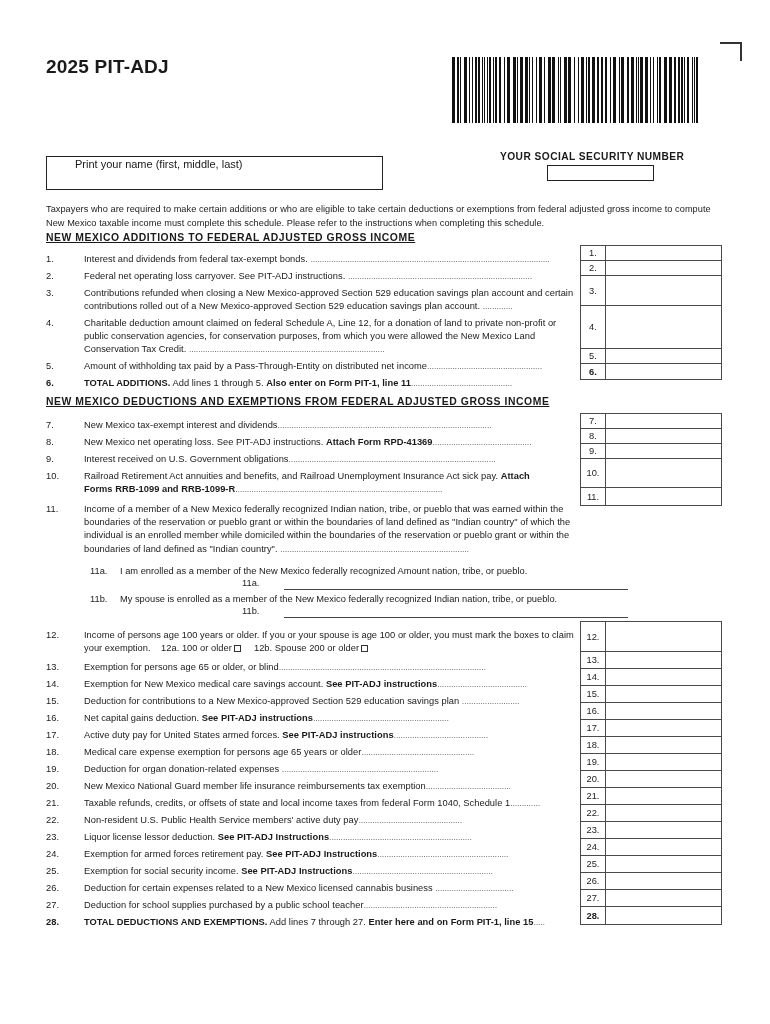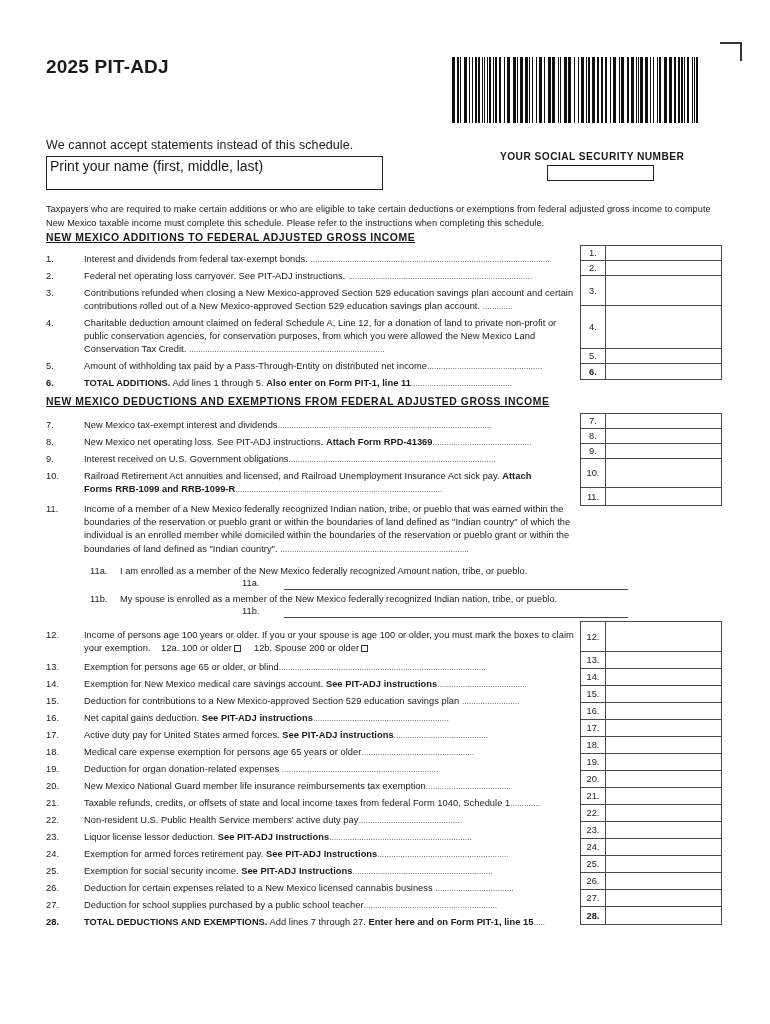--- a/index.html
+++ b/index.html
@@ -45,21 +45,21 @@
     font-size: 12.5px; letter-spacing: 0.1px;
   }
 
   
   .name-box {
     position: absolute; left: 46px; top: 156px;
     width: 337px; height: 34px;
     border: 1.4px solid #222; background: #fff;
   }
   .name-box .caption {
-    font-size: 14px; padding: 1px 0 0 3px; line-height: 1.2; display: block;
+    font-size: 11px; padding: 1px 0 0 3px; line-height: 1.2; display: block; margin-left: 25px;
   }
   .name-box .entry { display: block; width: 100%; height: 20px; }
 
   
   .ssn-label {
     position: absolute; left: 500px; top: 151px;
     font-size: 10.2px; font-weight: bold; letter-spacing: 0.45px;
   }
   .ssn-box {
     position: absolute; left: 547px; top: 165px;
@@ -213,21 +213,20 @@
           <rect x="229" y="0" width="2" height="66"></rect>
           <rect x="232" y="0" width="1" height="66"></rect>
           <rect x="235" y="0" width="2" height="66"></rect>
           <rect x="240" y="0" width="1" height="66"></rect>
           <rect x="242" y="0" width="1" height="66"></rect>
           <rect x="244" y="0" width="2" height="66"></rect>
         </g>
     </svg>
   </div>
 
-  <div class="statement">We cannot accept statements instead of this schedule.</div>
 
   <div class="name-box">
     <span class="caption">Print your name (first, middle, last)</span>
     <span class="entry"></span>
   </div>
 
   <div class="ssn-label">YOUR SOCIAL SECURITY NUMBER</div>
   <div class="ssn-box"></div>
 
   <div class="intro">Taxpayers who are required to make certain additions or who are eligible to take certain deductions or exemptions from federal adjusted gross income to compute New Mexico taxable income must complete this schedule. Please refer to the instructions when completing this schedule.</div>
@@ -277,21 +276,21 @@
       <span class="line-text"><span>New Mexico net operating loss. See PIT-ADJ instructions. </span><b>Attach Form RPD-41369</b><span class="dots">...........................................</span></span>
     </div>
 
     <div class="line-row" style="top:453px;width:528px;">
       <span class="line-num">9.</span>
       <span class="line-text"><span>Interest received on U.S. Government obligations</span><span class="dots">..........................................................................................</span></span>
     </div>
 
     <div class="line-row" style="top:470px;width:528px;">
       <span class="line-num">10.</span>
-      <span class="line-text"><span>Railroad Retirement Act annuities and licensed, and Railroad Unemployment Insurance Act sick pay. </span><b>Attach</b><br><b>Forms RRB-1099 and RRB-1099-R</b><span class="dots">..........................................................................................</span></span>
+      <span class="line-text"><span>Railroad Retirement Act annuities and benefits, and Railroad Unemployment Insurance Act sick pay. </span><b>Attach</b><br><b>Forms RRB-1099 and RRB-1099-R</b><span class="dots">..........................................................................................</span></span>
     </div>
 
     <div class="line-row" style="top:503px;width:528px;">
       <span class="line-num">11.</span>
       <span class="line-text"><span>Income of a member of a New Mexico federally recognized Indian nation, tribe, or pueblo that was earned within the boundaries of the reservation or pueblo grant or within the boundaries of land defined as "Indian country" of which the individual is an enrolled member while domiciled within the boundaries of the reservation or pueblo grant or within the boundaries of land defined as "Indian country". </span><span class="dots">..................................................................................</span></span>
     </div>
 
     <div class="subline" style="top:565px;left:44px;width:500px;">
       <span class="sl-num">11a.</span><span>I am enrolled as a member of the New Mexico federally recognized Amount nation, tribe, or pueblo.</span>
     </div>

